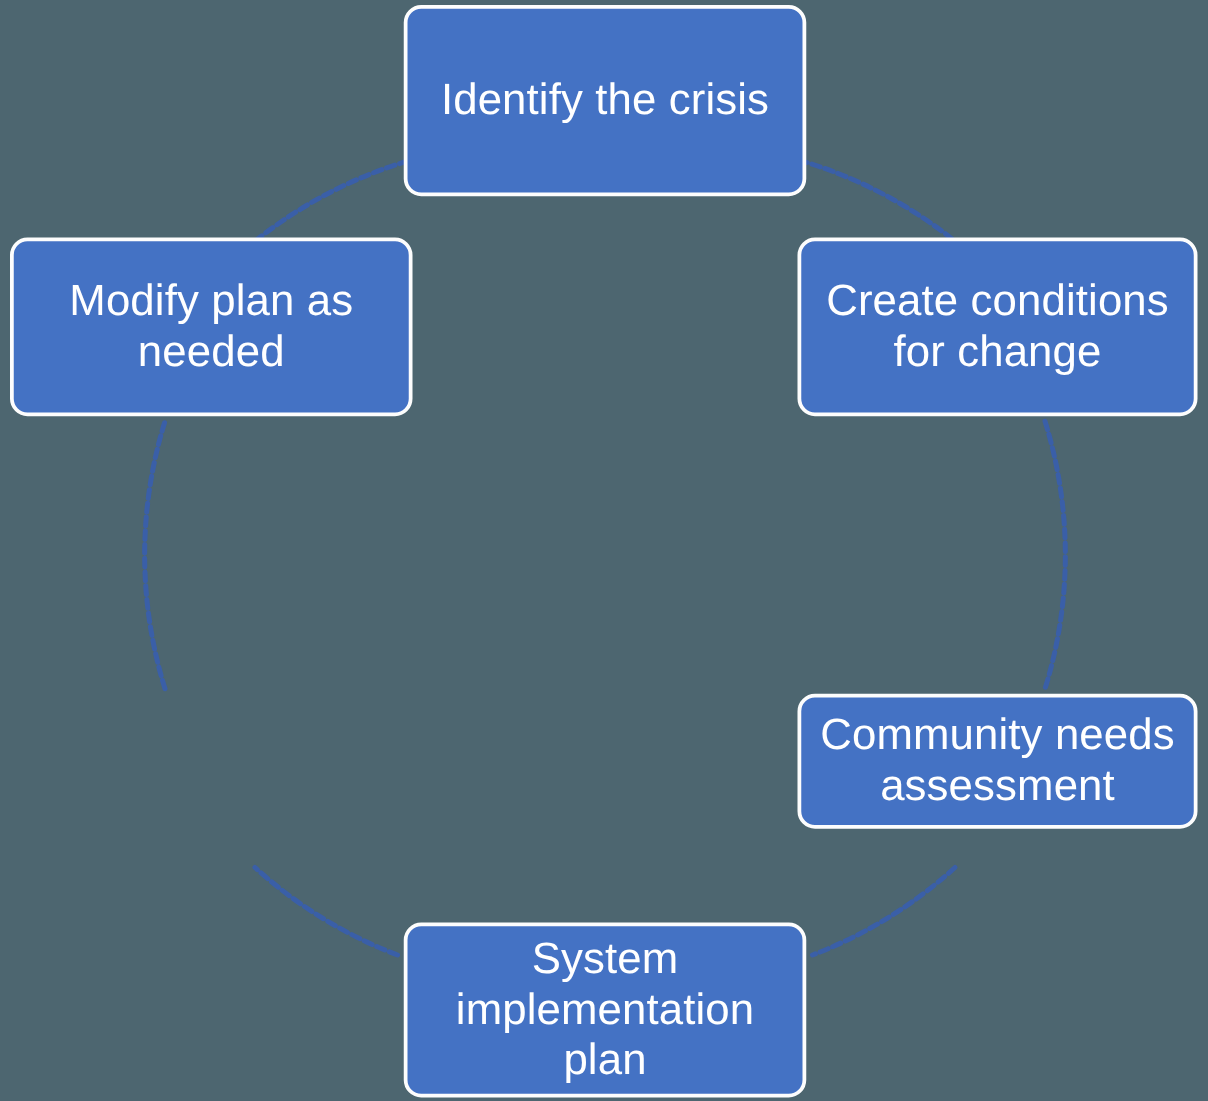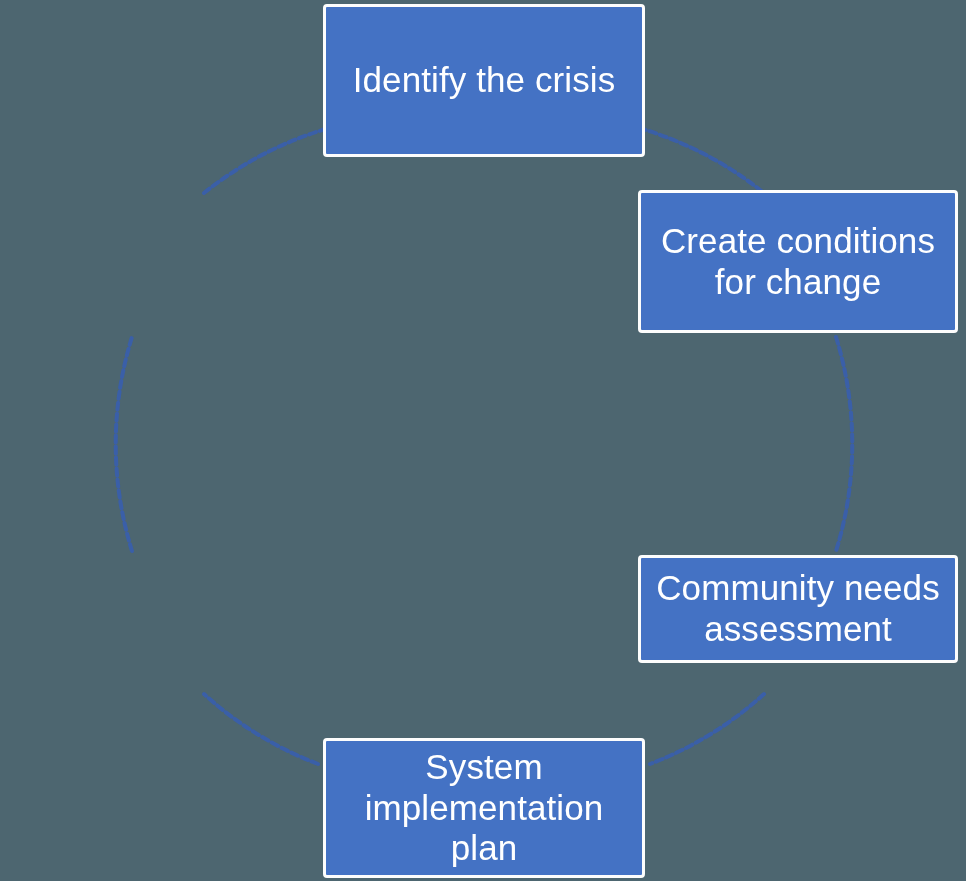--- a/index.html
+++ b/index.html
@@ -22,21 +22,21 @@
     top: 0;
     width: 966px;
     height: 881px;
     pointer-events: none;
   }
   .node {
     position: absolute;
     box-sizing: border-box;
     background: #4472c4;
     border: 3px solid #fdfdfd;
-    border-radius: 4px;
+    border-radius: 14px;
     display: flex;
     align-items: center;
     justify-content: center;
     text-align: center;
     color: #ffffff;
     font-size: 35px;
     font-weight: 400;
     line-height: 1.17;
     letter-spacing: 0.1px;
     padding: 4px 14px;
@@ -89,14 +89,18 @@
 assessment</span>
   </div>
 
   <div class="node n-system-plan">
     <span class="node-label">System
 implementation
 plan</span>
   </div>
 
 
+  <div class="node n-modify-plan">
+    <span class="node-label">Modify plan as
+needed</span>
+  </div>
 
 </div>
 
 </body></html>

